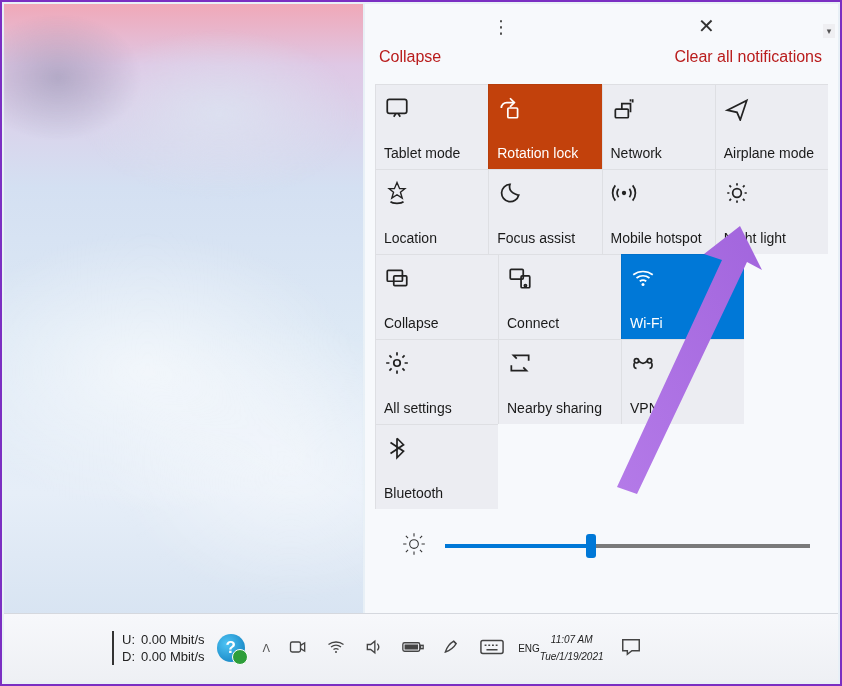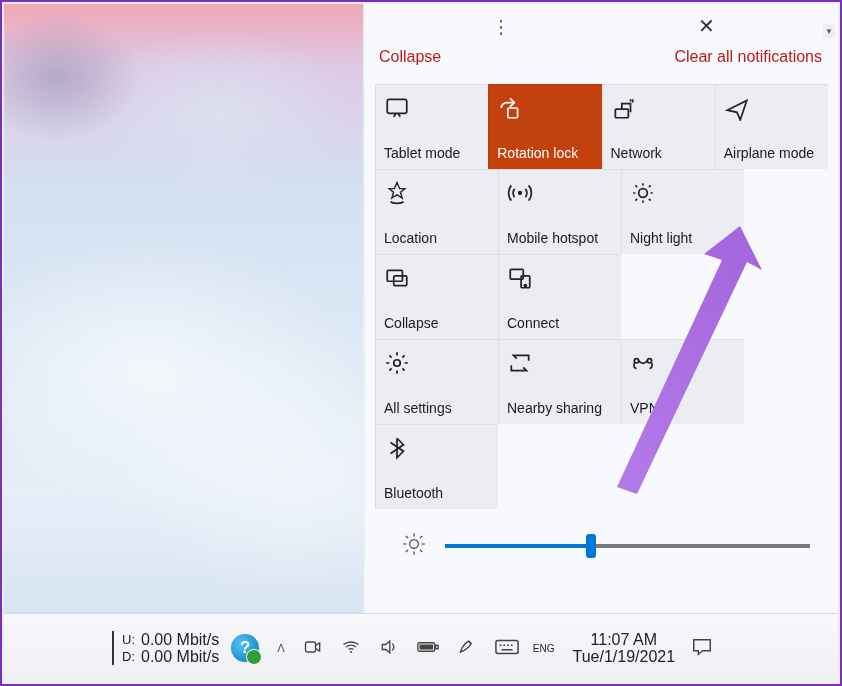--- a/index.html
+++ b/index.html
@@ -40,29 +40,29 @@
   .track{position:relative;flex:1;height:4px;background:#7a7a7a;}
   .track .fill{position:absolute;left:0;top:0;height:4px;background:#0078d7;}
   .thumb{position:absolute;top:-10px;width:10px;height:24px;background:#0078d7;border-radius:3px;transform:translateX(-50%);}
   
   .arrow{position:absolute;left:500px;top:220px;width:260px;height:280px;pointer-events:none;}
   
   .taskbar{position:absolute;left:2px;right:2px;bottom:2px;height:68px;background:linear-gradient(#f7f8fb,#eef0f4);border-top:1px solid #d5d8de;display:flex;align-items:center;font-size:13px;color:#222;}
   .net{display:flex;align-items:center;margin-left:108px;}
   .net .bar{width:2px;height:34px;background:#333;margin-right:8px;}
   .net .lbls{font-size:13px;line-height:17px;margin-right:6px;}
-  .net .vals{font-size:16px;line-height:17px;}
+  .net .vals{font-size:13px;line-height:17px;}
   .help{width:28px;height:28px;border-radius:50%;background:radial-gradient(circle at 35% 35%,#4ec4f5,#0a77b8);margin:0 10px 0 12px;position:relative;}
   .help::after{content:"?";position:absolute;inset:0;color:#fff;font-weight:bold;font-size:17px;display:flex;align-items:center;justify-content:center;}
   .help .dot{position:absolute;right:-3px;bottom:-3px;width:14px;height:14px;border-radius:50%;background:#2e9e3a;border:1px solid #fff;}
   .tray{display:flex;align-items:center;gap:18px;margin-left:8px;}
   .tray svg{stroke:#444;fill:none;stroke-width:1.6;}
   .tray .up{font-size:11px;color:#555;}
   .lang{margin-left:14px;font-size:10px;}
-  .clock{margin-left:18px;text-align:center;font-size:16px;line-height:17px;}
+  .clock{text-align:center;font-size:10px;line-height:17px;font-style:italic;}
   .notif{margin-left:16px;margin-right:14px;}
   .notif svg{stroke:#444;fill:none;stroke-width:1.6;}
 </style>
 </head>
 <body>
 
 <div class="screen">
   <div class="wall"></div>
 
   <div class="panel">
@@ -122,20 +122,28 @@
               <svg width="26" height="26" viewBox="0 0 24 24">
                 <path d="M12 2l3 7h6l-5 4 2 7-6-4-6 4 2-7-5-4h6z" transform="scale(.8) translate(3 1)"></path>
                 <path d="M6 20c2 2 10 2 12 0"></path>
               </svg>
             </span>
             <span class="lab">Location</span>
           </div>
           <div class="tile">
             <span class="ico">
               <svg width="26" height="26" viewBox="0 0 24 24">
+                <path d="M20 14a8 8 0 1 1-8-10c-1 3 0 6 3 8 2 1 4 2 5 2z"></path>
+              </svg>
+            </span>
+            <span class="lab">Focus assist</span>
+          </div>
+          <div class="tile">
+            <span class="ico">
+              <svg width="26" height="26" viewBox="0 0 24 24">
                 <circle cx="12" cy="12" r="2" fill="#222" stroke="none"></circle>
                 <path d="M7 8a7 7 0 0 0 0 8M17 8a7 7 0 0 1 0 8M4 5a11 11 0 0 0 0 14M20 5a11 11 0 0 1 0 14"></path>
               </svg>
             </span>
             <span class="lab">Mobile hotspot</span>
           </div>
           <div class="tile">
             <span class="ico">
               <svg width="26" height="26" viewBox="0 0 24 24">
                 <circle cx="12" cy="12" r="4"></circle>
@@ -157,20 +165,29 @@
           </div>
           <div class="tile">
             <span class="ico">
               <svg width="26" height="26" viewBox="0 0 24 24">
                 <rect x="3" y="4" width="12" height="9" rx="1"></rect>
                 <rect x="13" y="10" width="8" height="11" rx="1"></rect>
                 <circle cx="17" cy="19" r="1"></circle>
               </svg>
             </span>
             <span class="lab">Connect</span>
+          </div>
+          <div class="tile on">
+            <span class="ico">
+              <svg width="26" height="26" viewBox="0 0 24 24">
+                <path d="M3 9a15 15 0 0 1 18 0M6 12a10 10 0 0 1 12 0M9 15a5 5 0 0 1 6 0"></path>
+                <circle cx="12" cy="18" r="1.4" fill="currentColor" stroke="none"></circle>
+              </svg>
+            </span>
+            <span class="lab">Wi-Fi</span>
           </div>
         </div>
         <div class="row">
           <div class="tile">
             <span class="ico">
               <svg width="26" height="26" viewBox="0 0 24 24">
                 <circle cx="12" cy="12" r="3"></circle>
                 <path d="M12 2v3M12 19v3M2 12h3M19 12h3M5 5l2 2M17 17l2 2M5 19l2-2M17 7l2-2"></path>
               </svg>
             </span>

